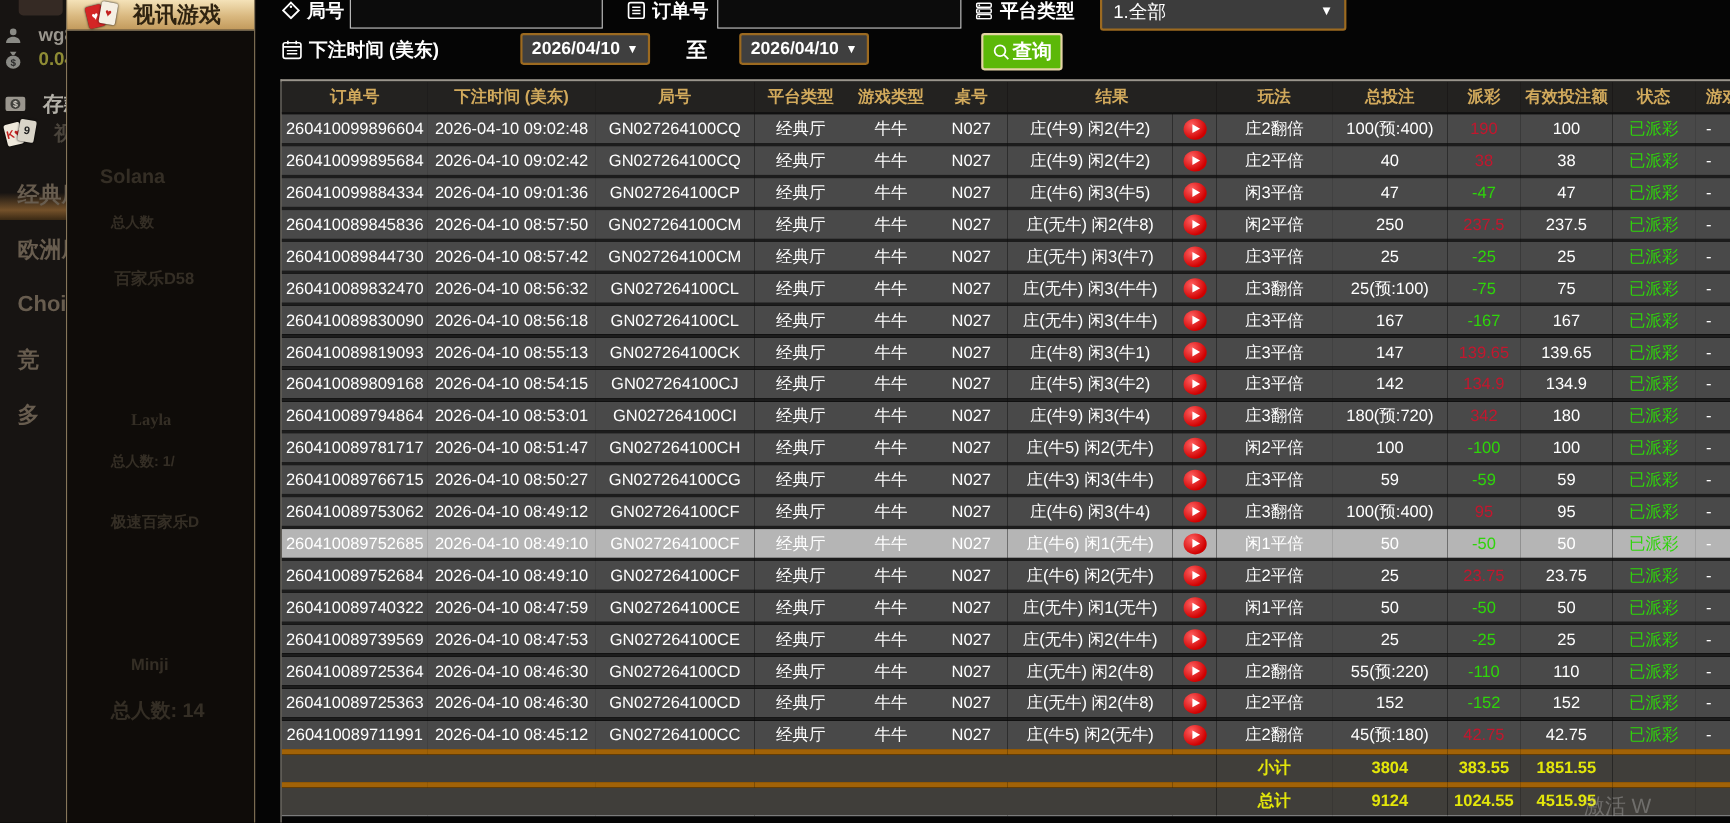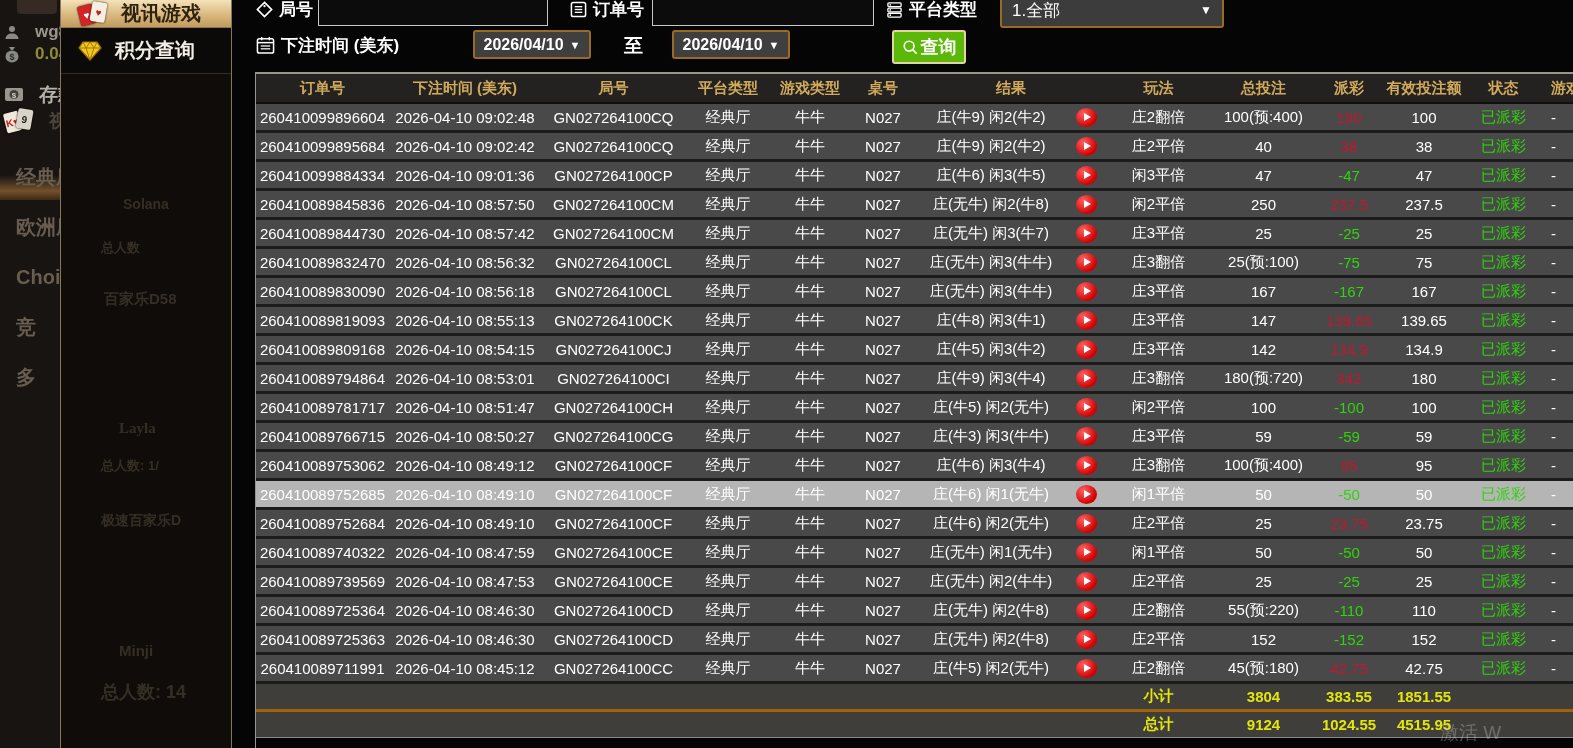--- a/index.html
+++ b/index.html
@@ -56,21 +56,21 @@
   thead th{background:#232220;color:#d2aa5c;font-size:15px;font-weight:bold;height:28px;
     border-bottom:2px solid #101010;padding:0;}
   tbody td{background:#494949;color:#fff;height:26px;font-size:15px;text-align:center;
     border-bottom:3px solid #1c1c1c;padding:0;overflow:hidden;white-space:nowrap;}
   tr.selected td{background:#b5b5b5;margin-left:23px;}
   td.pos{color:#c2172e;}
   td.neg{color:#2ed50a;}
   td.status-cell{color:#2ed50a;}
   td.game-cell,th.game-col{text-align:left;padding-left:10px;}
   tr.footer-row td{background:#403e3a;color:#e3e60a;font-weight:bold;height:25px;
-    border-bottom:1px solid #8a8a8a;border-top:3px solid #a16207;margin-top:29px;}
+    border-bottom:1px solid #8a8a8a;border-top:5px solid #a16207;margin-top:29px;}
   .play-btn{display:inline-flex;width:21px;height:19px;border-radius:50%;align-items:center;justify-content:center;
     background:radial-gradient(circle at 35% 30%,#ff6060,#d00000 70%);cursor:pointer;vertical-align:middle;}
   .play-btn .tri{width:0;height:0;border-left:7px solid #fff;border-top:4px solid transparent;border-bottom:4px solid transparent;margin-left:2px;}
   .watermark{position:absolute;left:1440px;top:720px;color:rgba(210,210,210,0.32);font-size:19px;white-space:nowrap;pointer-events:none;}
   svg{display:block;}
 </style>
 </head>
 <body>
 
 <div class="left-rail">
@@ -137,32 +137,23 @@
 
 <div class="menu-panel">
   <div id="menu-items">
       <div class="menu-item active">
         <span class="ic-cards">
           <span class="cardA" style="background:#d42525;color:#fff;">♥</span>
           <span class="cardB" style="background:#f5efe3;color:#c32020;">♥</span>
         </span>
         <span>视讯游戏</span>
       </div>
-      <div class="menu-item">
-        <span class="ic-diamond">
-          <svg width="24" height="20" viewBox="0 0 24 20">
-            <path d="M5 1 h14 l4 6 -11 12 L1 7 Z" fill="#f2c81e" stroke="#9a7204" stroke-width="1.2"></path>
-            <path d="M1 7 h22 M5 1 l3 6 4-6 4 6 3-6 M8 7 l4 12 4-12" fill="none" stroke="#9a7204" stroke-width="0.9"></path>
-          </svg>
-        </span>
-        <span>积分查询</span>
-      </div>
     </div>
   <div class="menu-rest" id="menu-hints">
-      <div class="bg-hint" style="top: 122px; left: 62px; font-size: 14px;">Solana</div>
+      <div class="bg-hint" style="top: 122px; left: 30px; font-size: 18px;">Solana</div>
       <div class="bg-hint" style="top: 165px; left: 40px; font-size: 13px;">总人数</div>
       <div class="bg-hint" style="top: 216px; left: 43px; font-size: 15px;">百家乐D58</div>
       <div class="bg-hint" style="top: 346px; left: 58px; font-size: 15px; font-family: Liberation Serif, serif;">Layla</div>
       <div class="bg-hint" style="top: 383px; left: 40px; font-size: 13px;">总人数: 1/</div>
       <div class="bg-hint" style="top: 438px; left: 40px; font-size: 14px;">极速百家乐D</div>
       <div class="bg-hint" style="top: 568px; left: 58px; font-size: 15px;">Minji</div>
       <div class="bg-hint" style="top: 606px; left: 40px; font-size: 18px;">总人数: 14</div>
     </div>
 </div>
 

